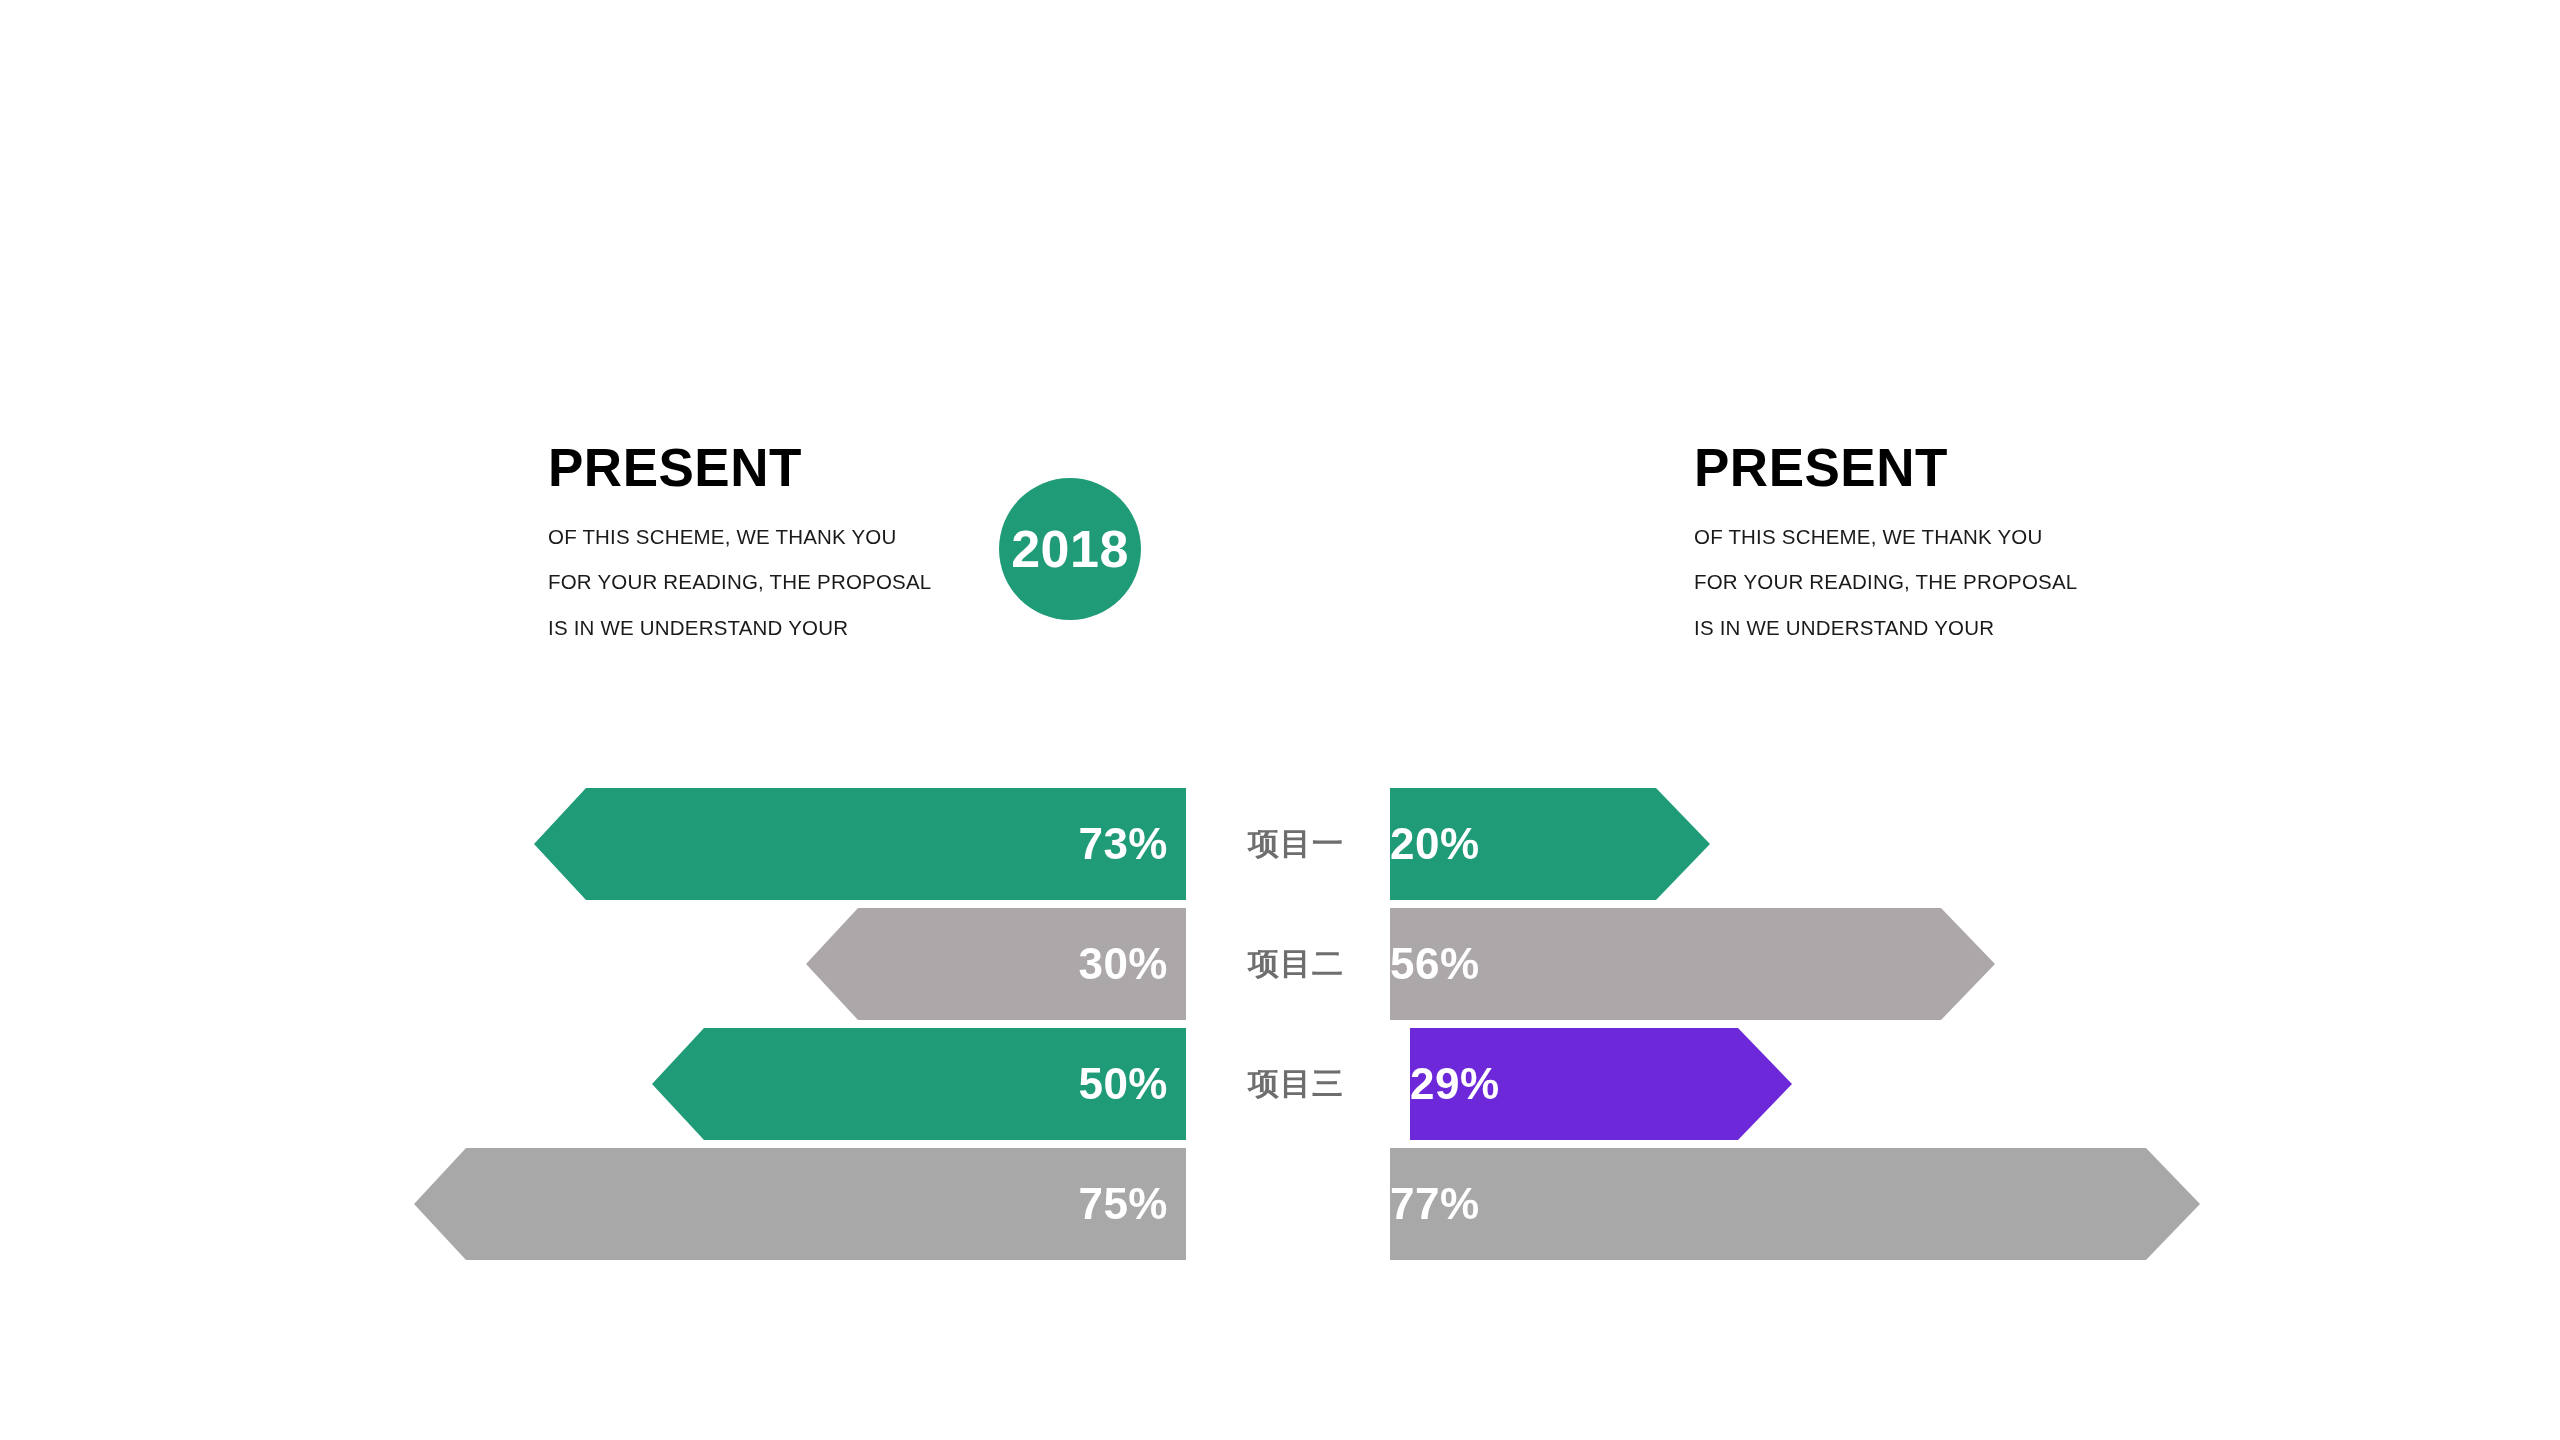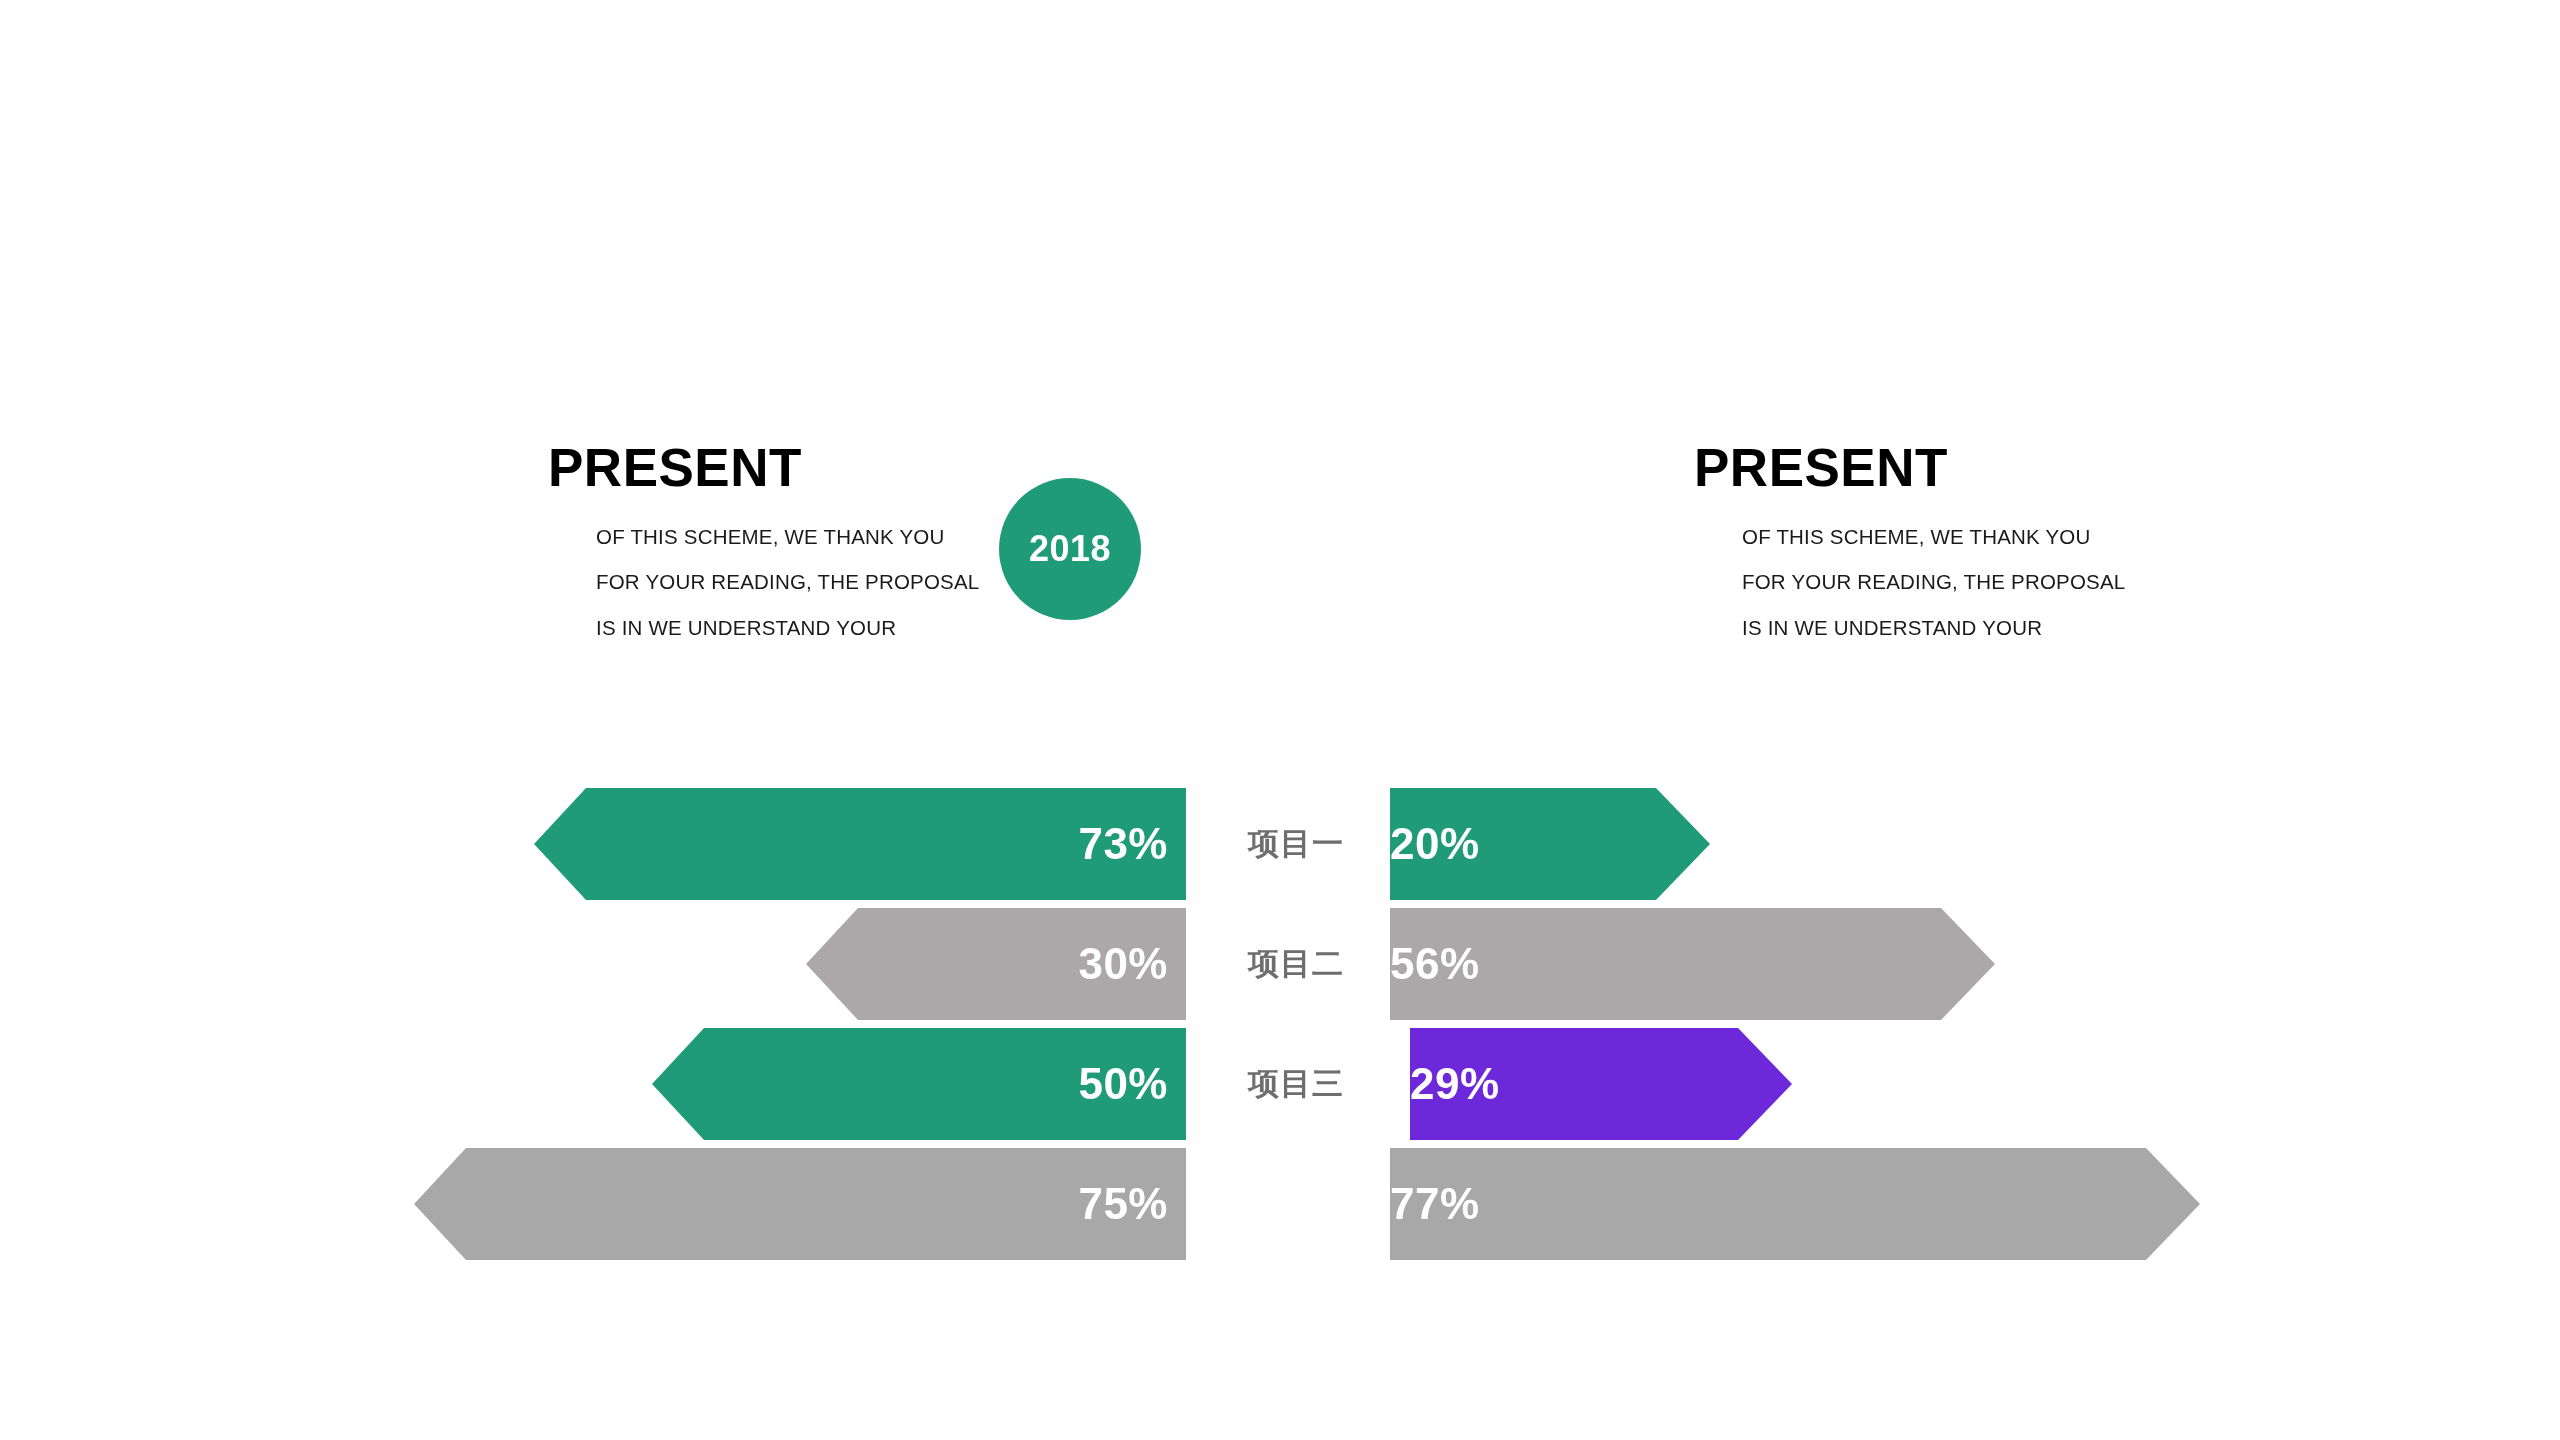--- a/index.html
+++ b/index.html
@@ -49,35 +49,34 @@
     line-height: 1.05;
     margin: 0 0 18px 0;
     white-space: nowrap;
   }
   .present-body {
     font-size: 20.5px;
     color: #1a1a1a;
     line-height: 2.22;
     letter-spacing: 0.2px;
     white-space: nowrap;
-    margin-left: 48px;
   }
   .present-body div { white-space: nowrap; }
 
   .year-circle {
     position: absolute;
     top: 0;
     width: 142px;
     height: 142px;
     border-radius: 50%;
     display: flex;
     align-items: center;
     justify-content: center;
     color: #ffffff;
-    font-size: 36px;
+    font-size: 52px;
     font-weight: bold;
     letter-spacing: 0.5px;
   }
   .year-circle.c-2018 {
     left: 999px;
     top: 38px;
     background: #1f9b77;
   }
   .year-circle.c-2017 {
     left: 1434px;

